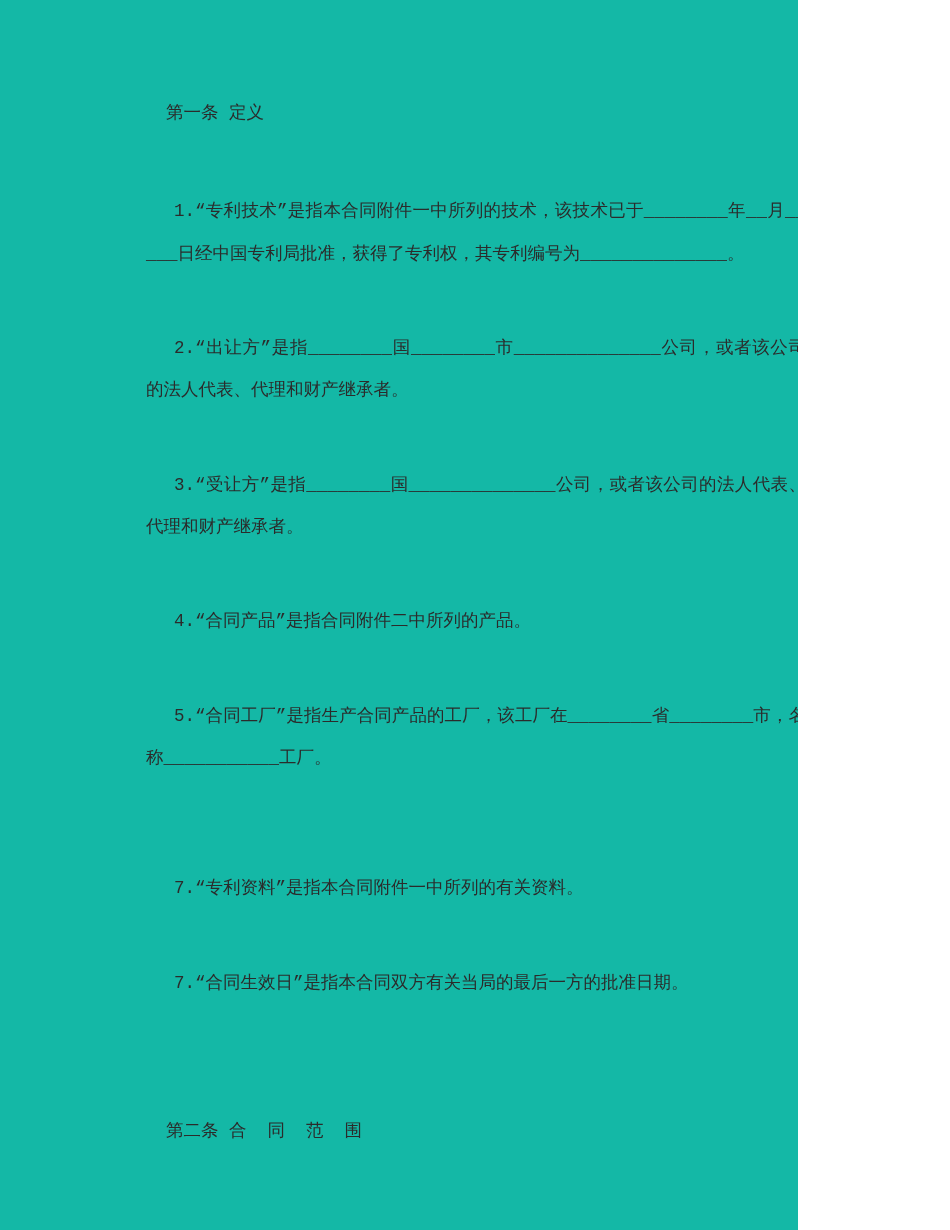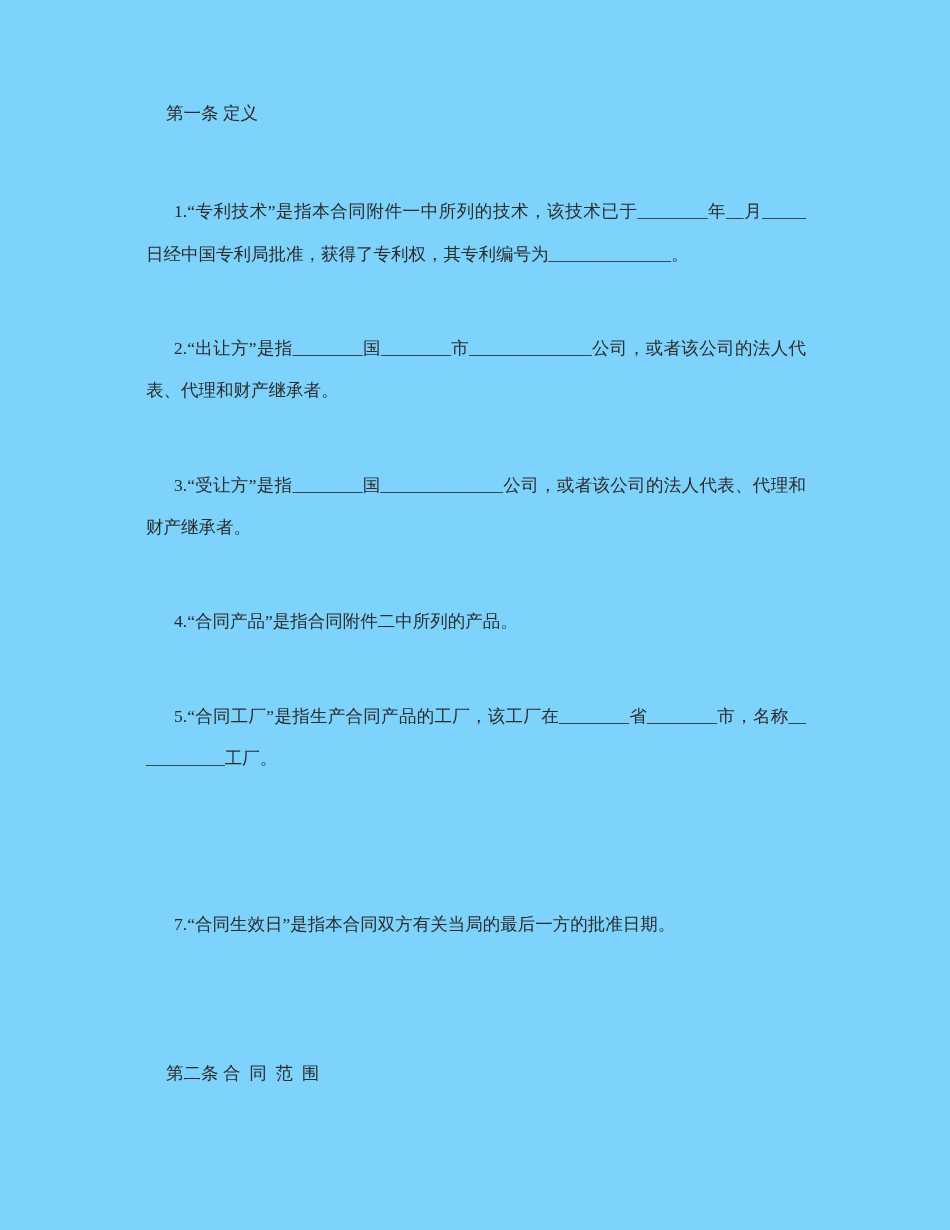--- a/index.html
+++ b/index.html
@@ -2,24 +2,24 @@
 <html lang="zh"><head>
 <meta charset="utf-8">
 <style>
   html, body {
     margin: 0;
     padding: 0;
     background: #ffffff;
   }
   .page {
     position: relative;
-    width: 950px;
+    width: 798px;
     height: 1230px;
-    background: #7dd3fc;
-    font-family: Liberation Serif, serif;
+    background: #14b8a6;
+    font-family: Liberation Mono, monospace;
     color: #2b2b2b;
     overflow: hidden;
     box-sizing: border-box;
   }
   .content {
     position: absolute;
     left: 138px;
     top: 100px;
     width: 676px;
   }
@@ -70,20 +70,21 @@
     <div class="gap-para"></div>
 
     <p class="item">4.“合同产品”是指合同附件二中所列的产品。</p>
     <div class="gap-para"></div>
 
     <p class="item">5.“合同工厂”是指生产合同产品的工厂，该工厂在________省________市，名称___________工厂。</p>
     <div class="gap-para"></div>
 
     <div class="gap-para"></div>
 
+    <p class="item">7.“专利资料”是指本合同附件一中所列的有关资料。</p>
     <div class="gap-para"></div>
 
     <p class="item">7.“合同生效日”是指本合同双方有关当局的最后一方的批准日期。</p>
 
     <div class="gap-bottom-heading"></div>
     <div class="heading heading-spaced">第二条 合  同  范  围</div>
 
   </div>
 </div>
 

